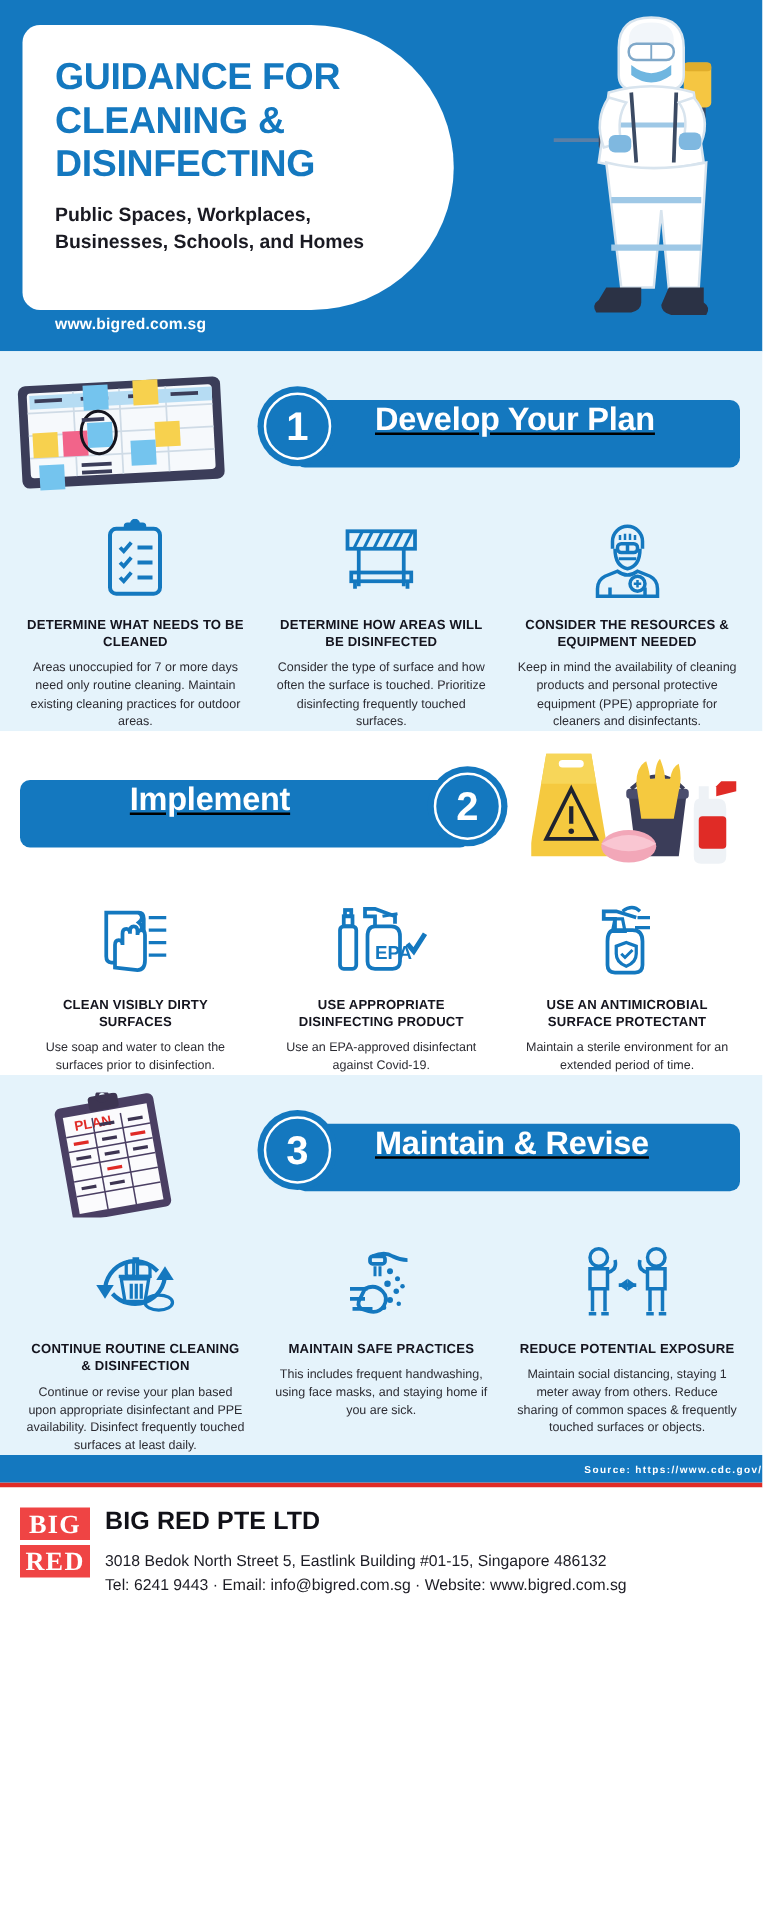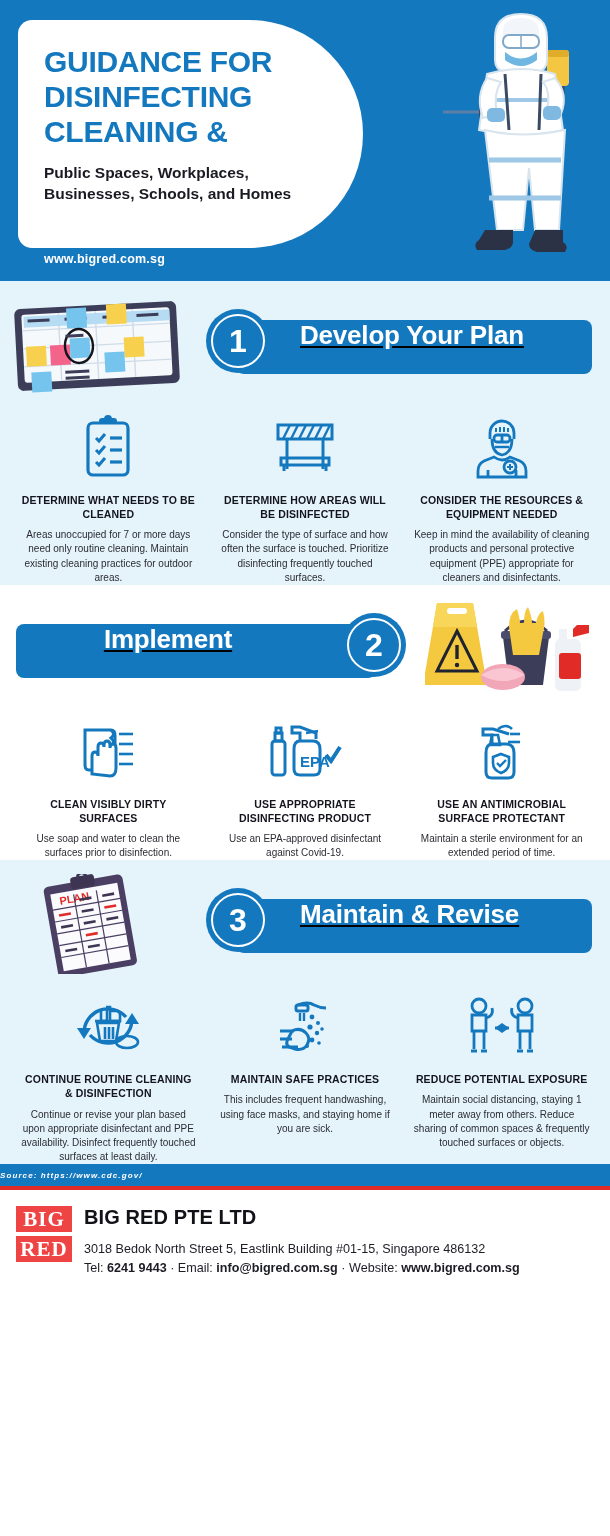--- a/index.html
+++ b/index.html
@@ -173,22 +173,21 @@
   }
 
   
   .source-bar {
     position: relative;
     width: 610px;
     height: 22px;
     background: #1478bf;
     display: flex;
     align-items: center;
-    justify-content: flex-start;
-    font-style: italic;
+    justify-content: flex-end;
   }
   .source-text {
     color: #ffffff;
     font-size: 8px;
     font-weight: bold;
     letter-spacing: 1.1px;
   }
   .red-rule { width: 610px; height: 4px; background: #e02b26; }
 
   .footer {
@@ -213,34 +212,34 @@
     letter-spacing: 1px;
     text-align: center;
     line-height: 1.05;
     padding: 2px 0;
     margin-bottom: 4px;
   }
   .footer-text { padding-left: 12px; padding-top: 2px; }
   .company { font-size: 20px; font-weight: bold; color: #111118; letter-spacing: 0.1px; }
   .address  { margin-top: 13px; font-size: 12.6px; color: #1c1c24; }
   .contact  { margin-top: 5px; font-size: 12.6px; color: #1c1c24; }
-  .contact b { font-weight: bold; margin-top: 42px; }
+  .contact b { font-weight: normal; margin-top: 42px; }
 </style>
 </head>
 <body>
 
 <div class="page">
 
   <div class="header">
 
     <div class="header-bubble">
       <div class="header-title">
         <div>GUIDANCE FOR</div>
+        <div>CLEANING &amp;</div>
         <div>DISINFECTING</div>
-        <div>CLEANING &amp;</div>
       </div>
       <div class="header-sub">
         <div>Public Spaces, Workplaces,</div>
         <div>Businesses, Schools, and Homes</div>
       </div>
     </div>
 
     <div class="header-url">www.bigred.com.sg</div>
 
     <svg class="worker-art" viewBox="0 0 165 265">

